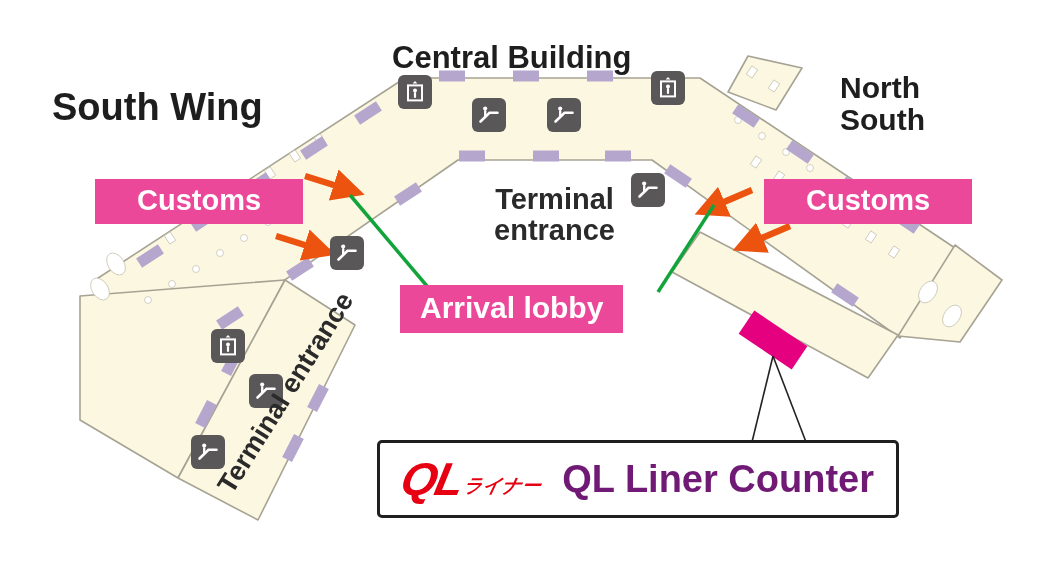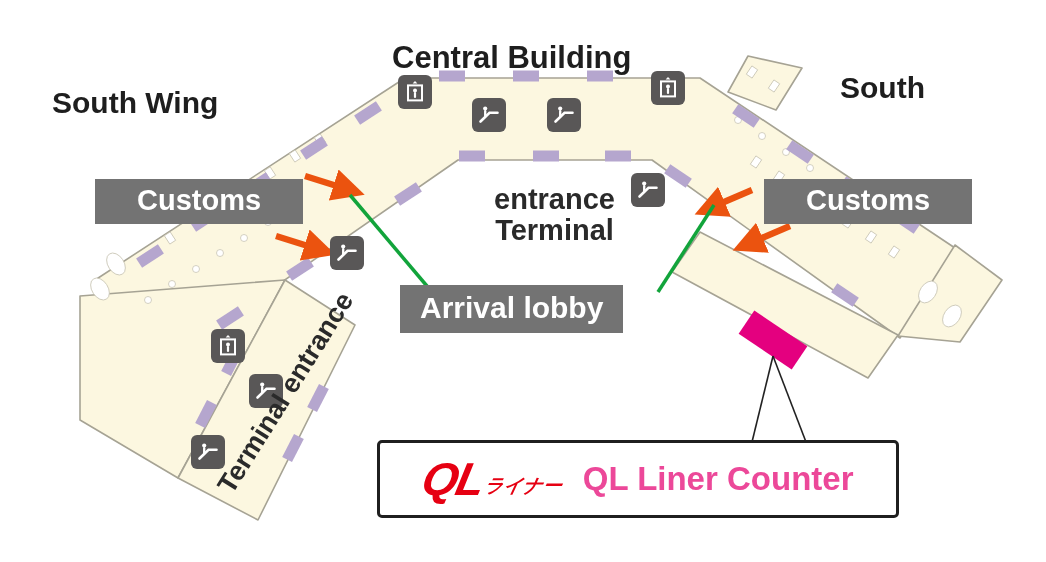--- a/index.html
+++ b/index.html
@@ -18,37 +18,37 @@
   .stage svg.map-art {
     position: absolute;
     left: 0; top: 0;
   }
   .lbl {
     position: absolute;
     color: #1e1e1e;
     font-weight: bold;
     white-space: nowrap;
   }
-  .lbl-south   { left: 52px;  top: 86px;  font-size: 30px; }
+  .lbl-south   { left: 52px;  top: 86px;  font-size: 38px; }
   .lbl-central { left: 392px; top: 40px;  font-size: 31px; }
   .lbl-north   { left: 840px; top: 72px;  font-size: 30px; line-height: 1.07; white-space: normal; width: 120px; }
   .lbl-entrance-center {
     left: 447px; top: 184px; width: 215px;
     font-size: 29px; line-height: 1.07; text-align: center; white-space: normal;
     color: #2a2a2a;
   }
   .lbl-entrance-side {
     left: 238px; top: 468px;
     font-size: 27px; color: #2a2a2a;
     transform: rotate(-58deg);
     transform-origin: 0 100%;
   }
   .badge {
     position: absolute;
-    background: #737373;
+    background: #ec4899;
     color: #ffffff;
     font-weight: bold;
     text-align: center;
     white-space: nowrap;
   }
   .badge-customs-south { left: 95px;  top: 179px; font-size: 29px; padding: 5px 42px 7px; }
   .badge-customs-north { left: 764px; top: 179px; font-size: 29px; padding: 5px 42px 7px; }
   .badge-arrival       { left: 400px; top: 285px; font-size: 30px; padding: 6px 20px 8px; }
   .legend-box {
     position: absolute;
@@ -79,22 +79,22 @@
   .ql-sub {
     color: #e60012;
     font-size: 19px;
     font-weight: bold;
     font-style: italic;
     margin-left: 3px;
     margin-bottom: 7px;
     line-height: 1;
   }
   .legend-text {
-    color: #ec4899;
-    font-size: 33px;
+    color: #701a75;
+    font-size: 38px;
     font-weight: bold;
     white-space: nowrap;
   }
 </style>
 </head>
 <body>
 
 <div class="stage">
 
   <svg class="map-art" width="1046" height="562" viewBox="0 0 1046 562">
@@ -263,26 +263,27 @@
         <use href="#sym-escalator" x="-12" y="-12" width="24" height="24"></use>
       </g>
     </g>
   </svg>
 
   <div class="lbl lbl-south">South Wing</div>
 
   <div class="lbl lbl-central">Central Building</div>
 
   <div class="lbl lbl-north">
+    <div>North</div>
     <div>South</div>
   </div>
 
   <div class="lbl lbl-entrance-center">
+    <div>Terminal</div>
     <div>entrance</div>
-    <div>Terminal</div>
   </div>
 
   <div class="lbl lbl-entrance-side">Terminal entrance</div>
 
   <div class="badge badge-customs-south">Customs</div>
 
   <div class="badge badge-customs-north">Customs</div>
 
   <div class="badge badge-arrival">Arrival lobby</div>
 

